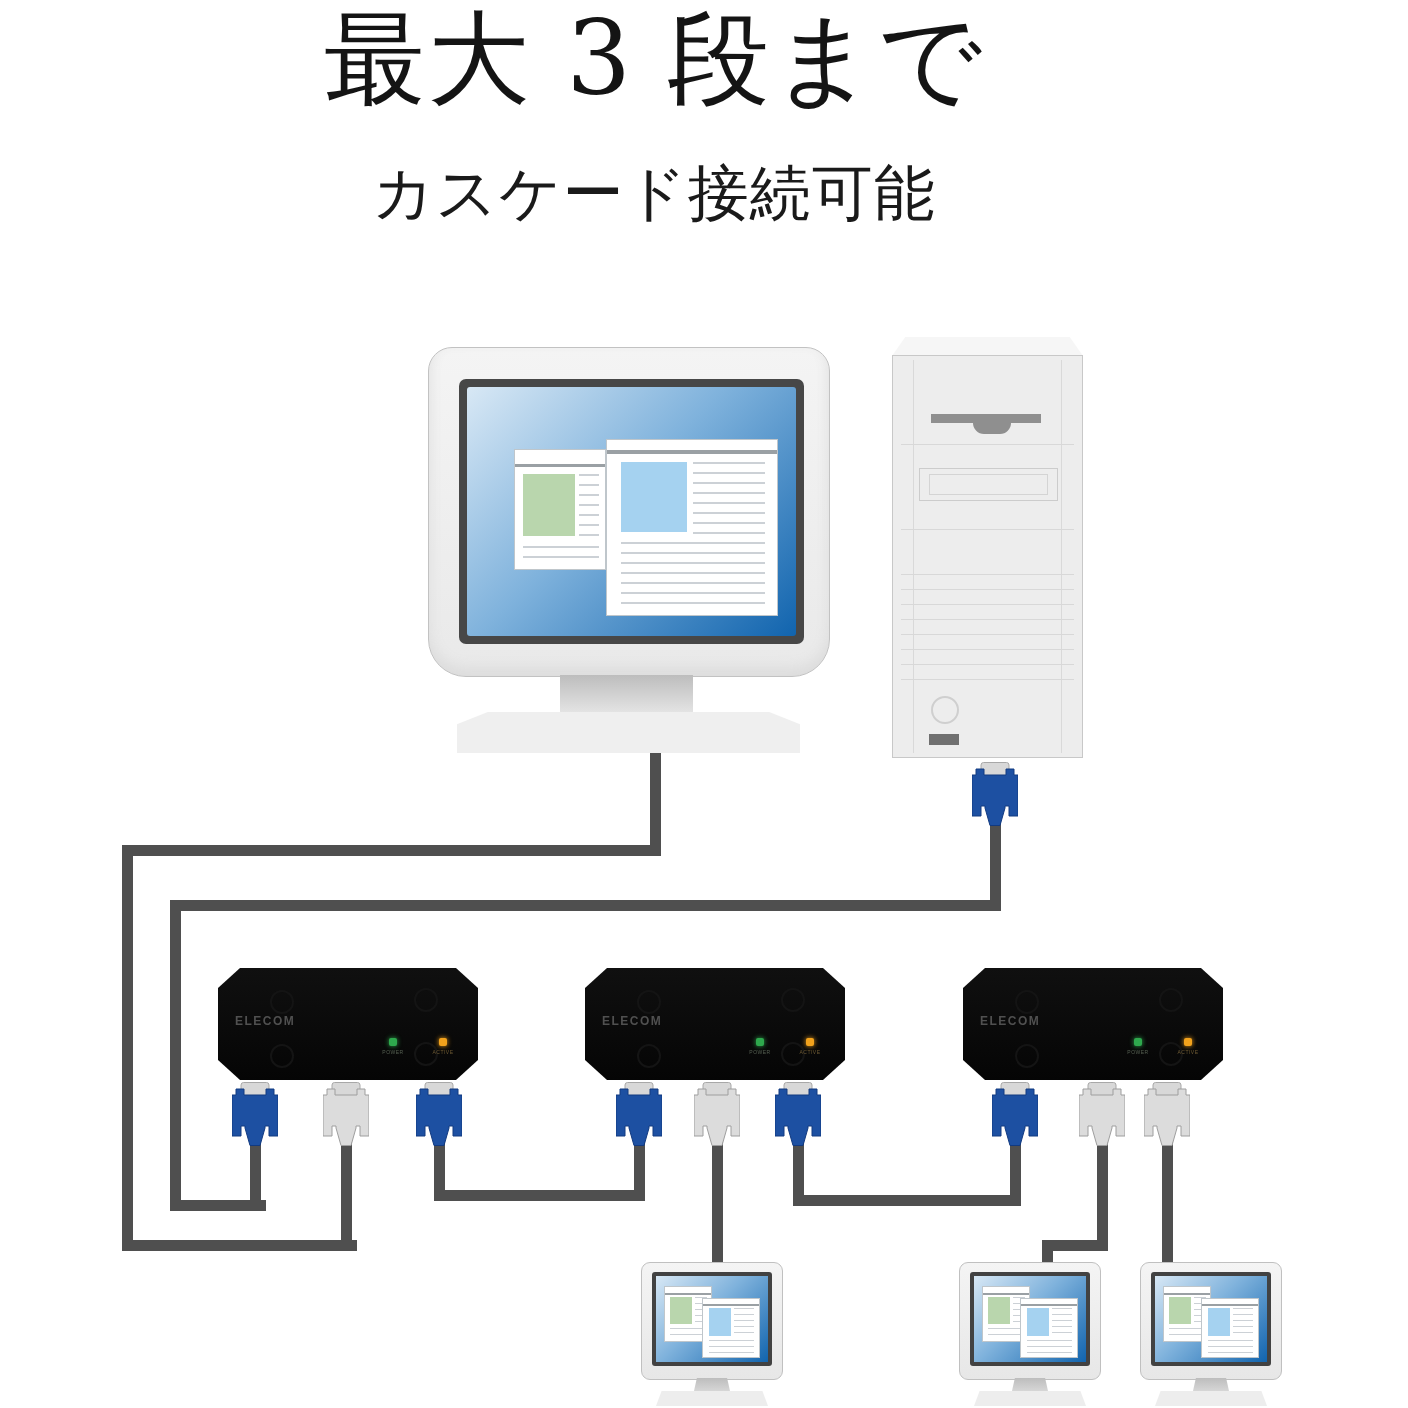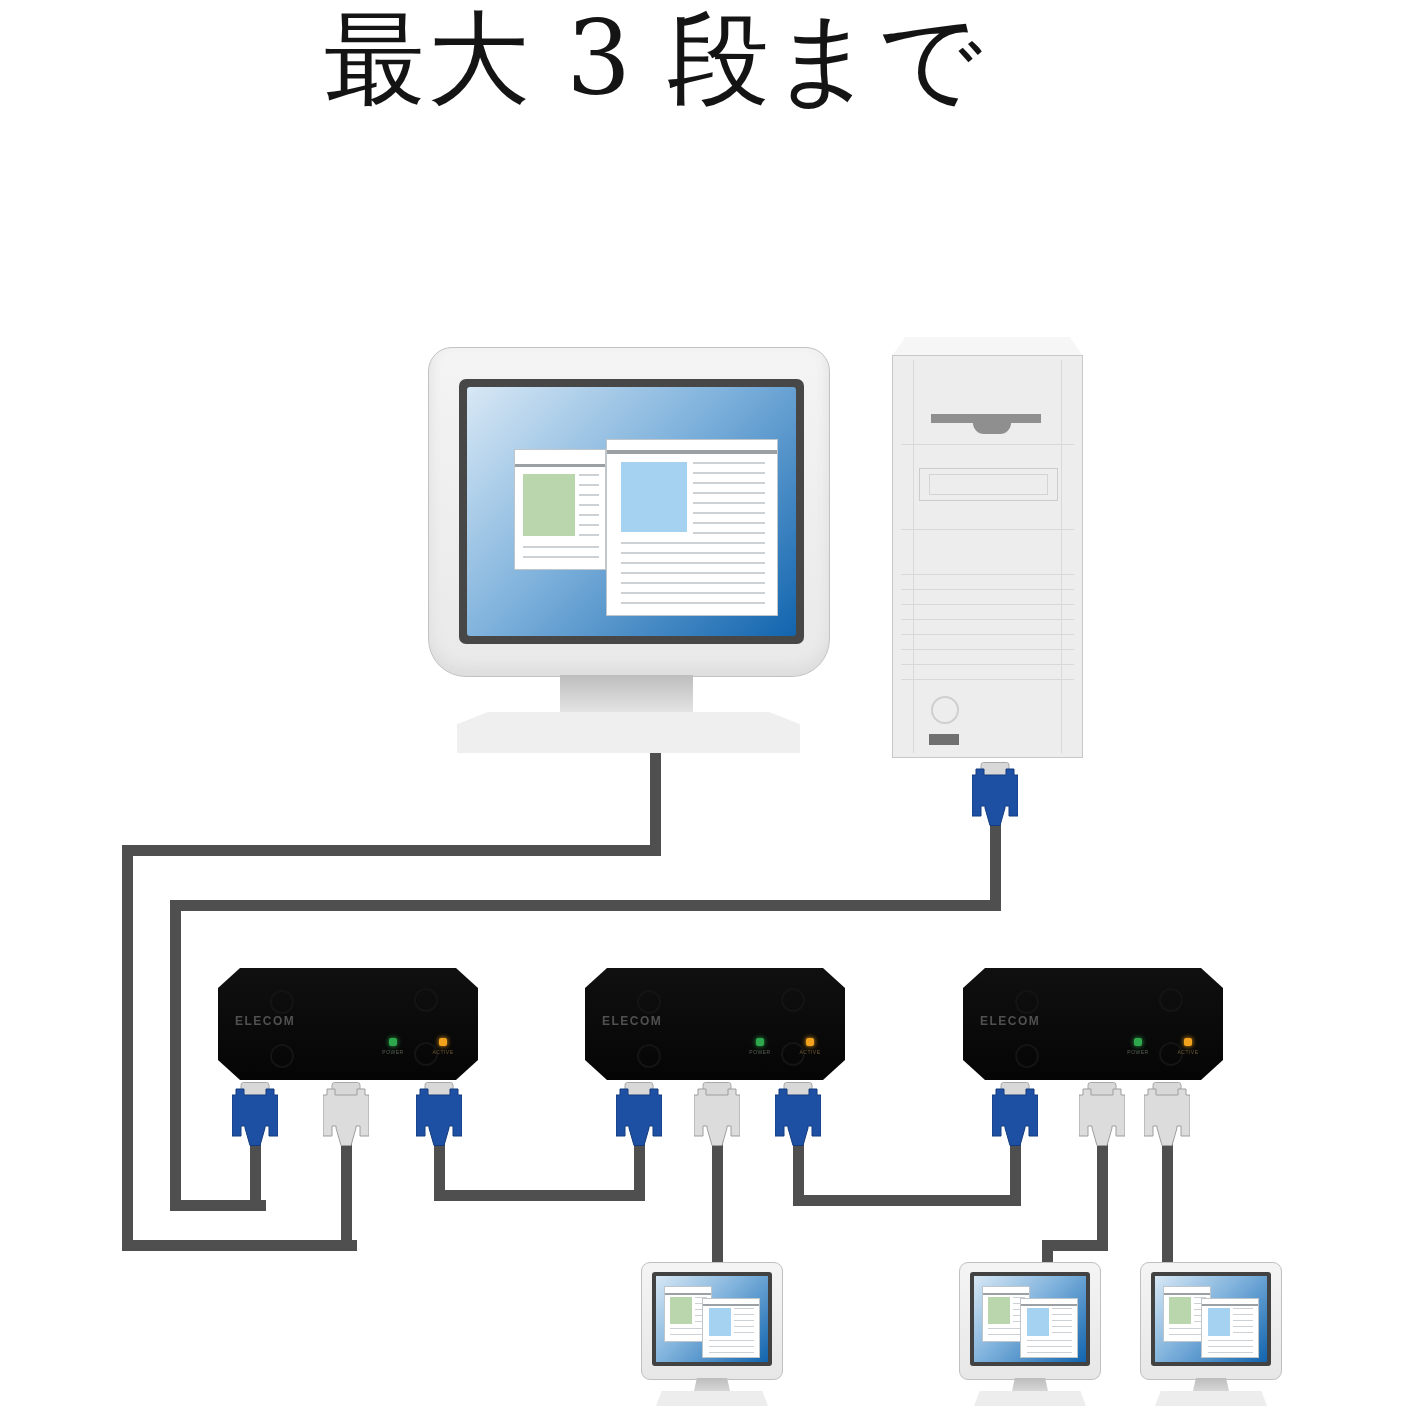--- a/index.html
+++ b/index.html
@@ -116,20 +116,21 @@
   <symbol id="vga-plug" viewBox="0 0 46 64">
     <rect x="9" y="0.5" width="28" height="13" rx="2.5" fill="#d8d8d8" stroke="#a8a8a8"></rect>
     <path fill="var(--vbody)" stroke="var(--vstroke)" d="M0,13 L4,13 L4,7 L12,7 L12,13 L34,13 L34,7 L42,7 L42,13 L46,13 L46,54 L37,54 L37,44 L33,44 L33,46 L28,63.5 L18,63.5 L13,46 L13,44 L9,44 L9,54 L0,54 Z"></path>
   </symbol>
 </svg>
 
 <div id="stage">
 
   <div class="title">最大 3 段まで</div>
   <div class="subtitle">
+    <div>カスケード接続可能</div>
   </div>
 
   <div class="c" style="left:650px;top:753px;width:11px;height:98px;"></div>
   <div class="c" style="left:122px;top:845px;width:539px;height:11px;"></div>
   <div class="c" style="left:122px;top:845px;width:11px;height:406px;"></div>
   <div class="c" style="left:122px;top:1240px;width:235px;height:11px;"></div>
   <div class="c" style="left:341px;top:1135px;width:11px;height:116px;"></div>
   <div class="c" style="left:990px;top:820px;width:11px;height:91px;"></div>
   <div class="c" style="left:170px;top:900px;width:831px;height:11px;"></div>
   <div class="c" style="left:170px;top:900px;width:11px;height:311px;"></div>

